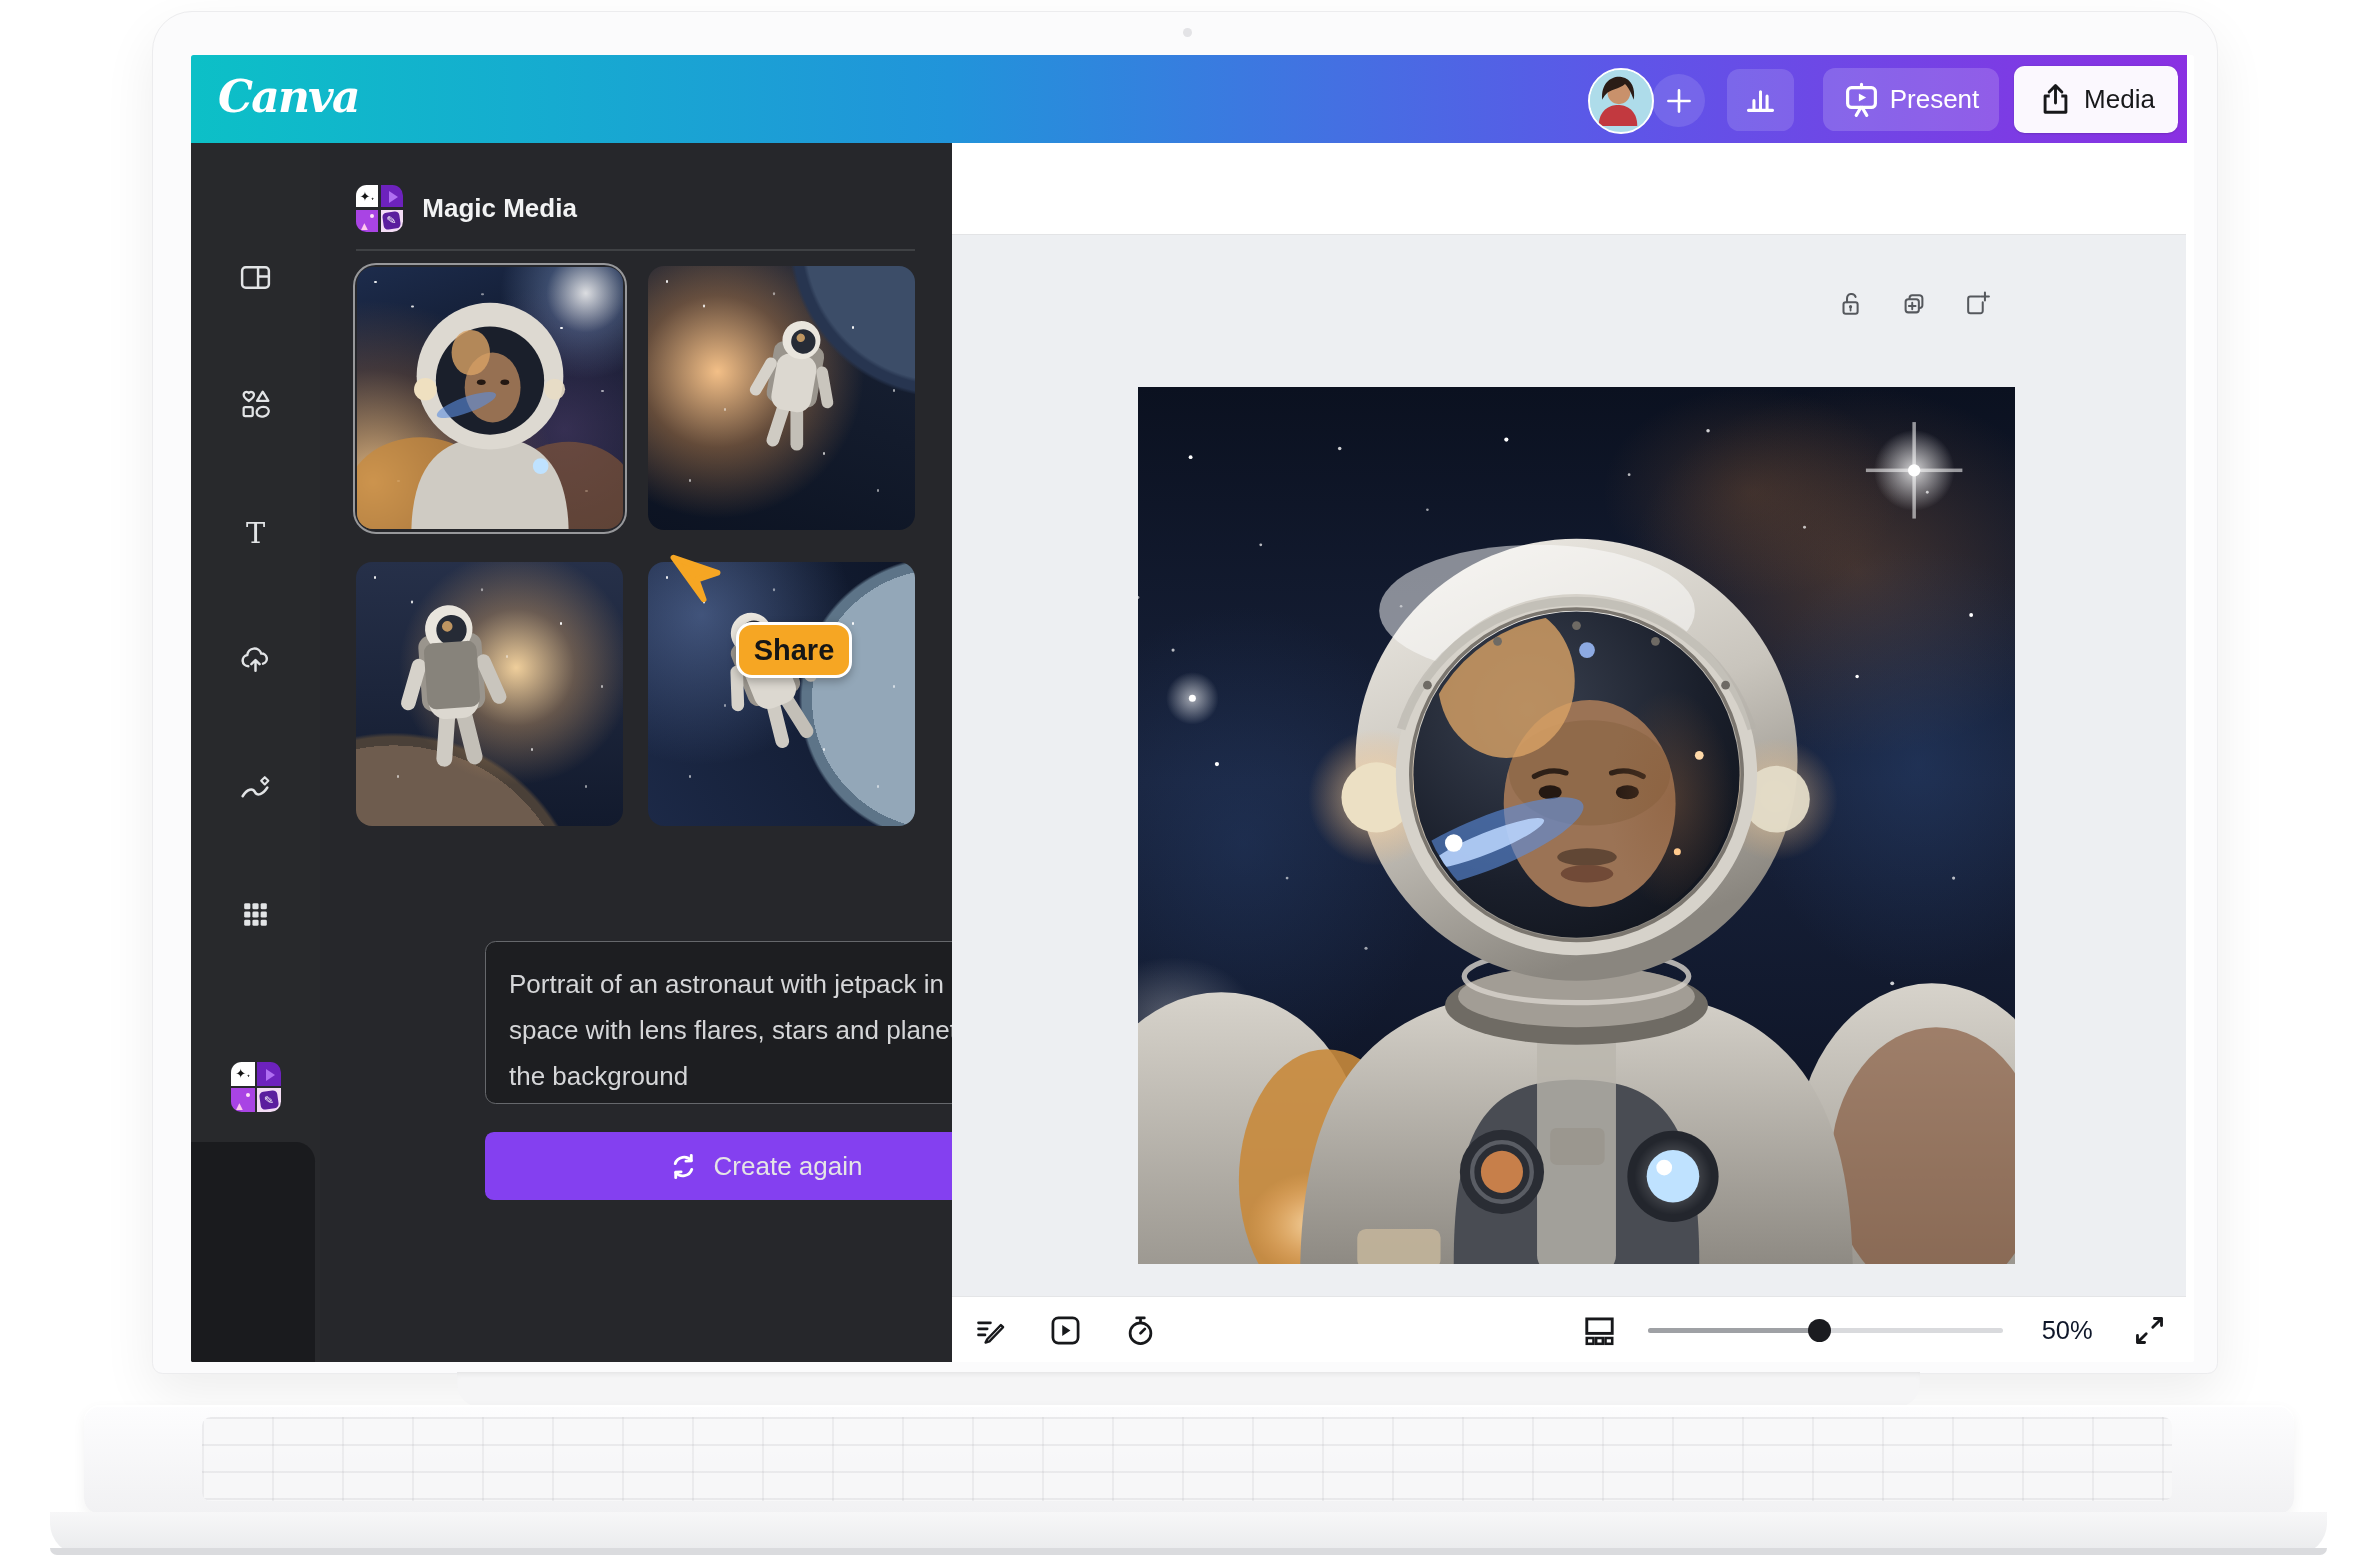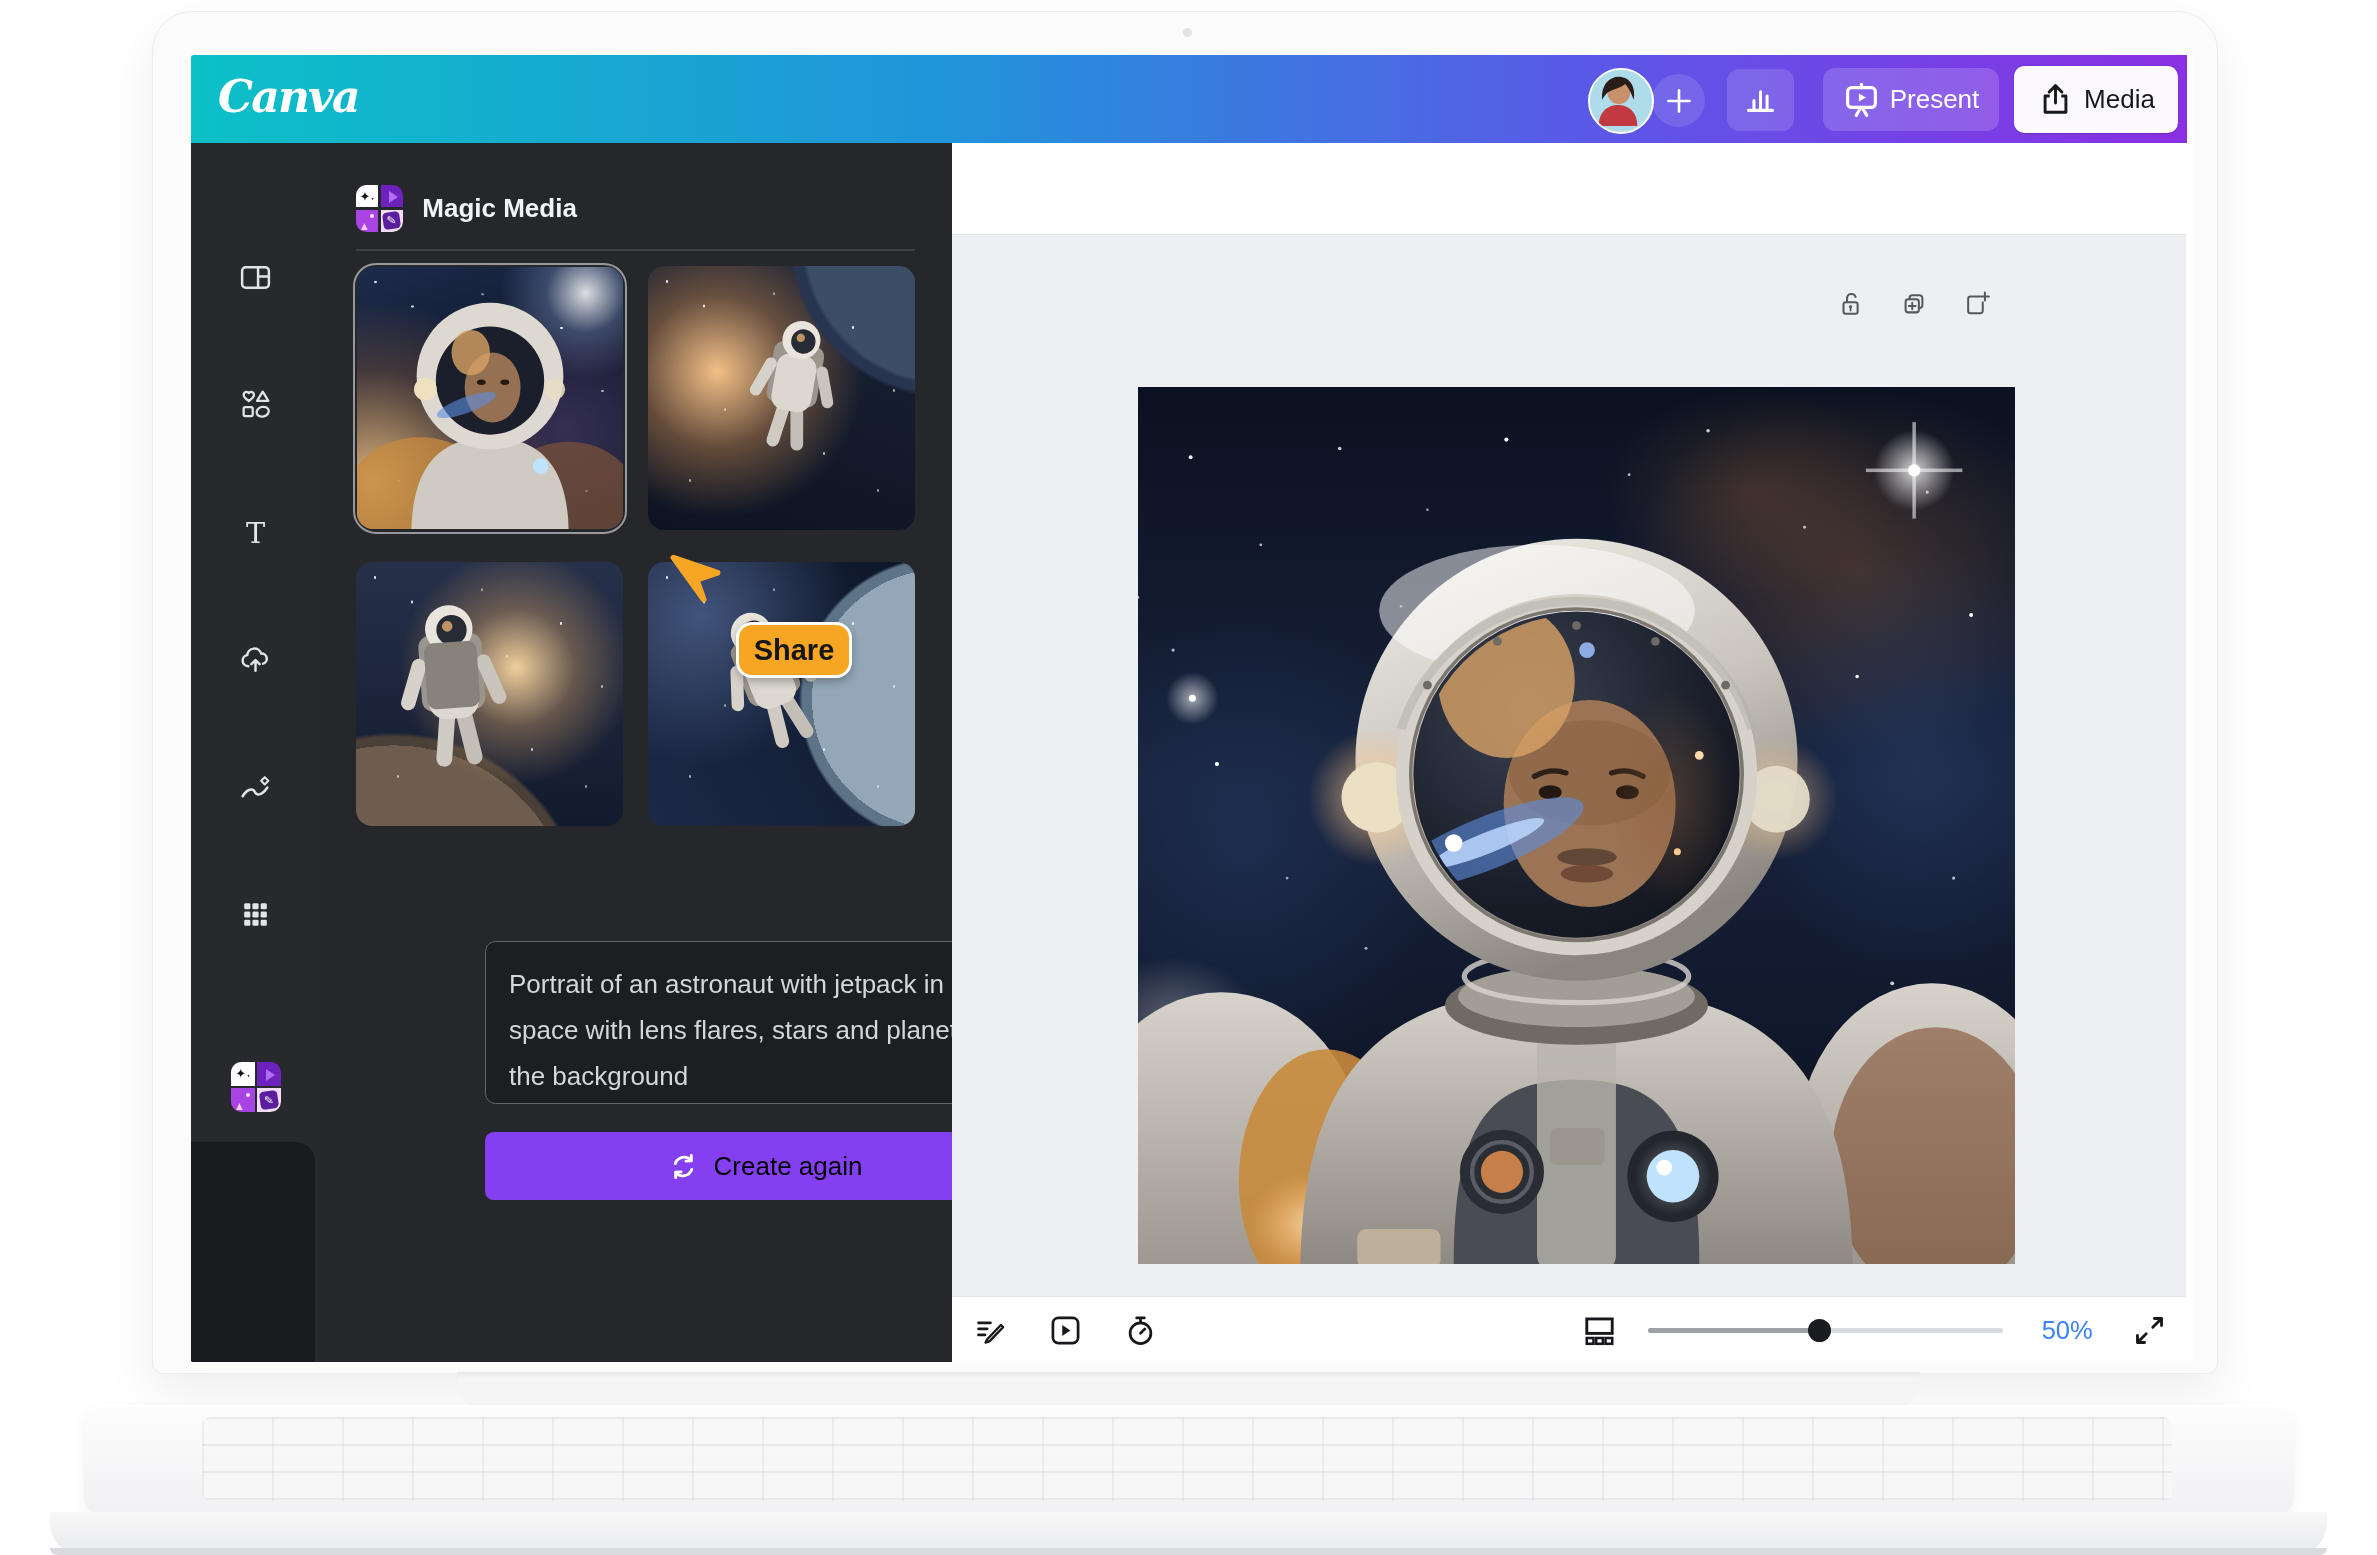--- a/index.html
+++ b/index.html
@@ -89,21 +89,21 @@
       radial-gradient(circle at 14% 138%, #6e5c4e 0 42%, #4a4038 42% 44%, transparent 45%),
       linear-gradient(#263049,#121a2d);}
   .t4bg{background:
       radial-gradient(circle at 110% 52%, #93a7b8 0 40%, #5d7488 40% 43%, transparent 44%),
       radial-gradient(circle at 20% 20%, rgba(130,160,220,.4), transparent 50%),
       linear-gradient(240deg,#0e1628,#1c2947);}
   .prompt-box{left:165px;top:798px;width:559px;height:163px;box-sizing:border-box;
     background:#1d1e21;border:1.8px solid #66686c;border-radius:10.6px;padding:19.3px 23px;
     color:#d5d6d8;font-size:26px;line-height:46px;}
   .create-btn{left:165px;top:989px;width:559px;height:68px;background:#8440f0;border-radius:8.8px;
-    display:flex;align-items:center;justify-content:center;gap:14px;color:#000000;font-size:26px;font-weight:500;}
+    display:flex;align-items:center;justify-content:center;gap:14px;color:#e5e5e5;font-size:26px;font-weight:500;}
 
   
   .cursor-arrow{left:348px;top:410px;}
   .cursor-pill{left:416px;top:479px;width:116px;height:56px;background:#f6a623;border:3.5px solid #fff;
     box-sizing:border-box;border-radius:16px;display:flex;align-items:center;justify-content:center;
     color:#161616;font-size:29px;font-weight:700;box-shadow:0 3.5px 8.8px rgba(0,0,0,.25);}
 
   
   .canvas-area{left:761px;top:88px;width:1234px;height:1219px;background:#edeff2;}
   .context-toolbar{left:0;top:0;width:1234px;height:91px;background:#fff;border-bottom:0.9px solid #e3e4e6;}
@@ -111,21 +111,21 @@
   .canvas-frame{left:186px;top:244px;width:877px;height:877px;background:#0b1120;}
   .add-page{left:186px;top:1164px;width:877px;height:58px;background:#e4e6ea;border-radius:8.8px;
     display:flex;align-items:center;justify-content:center;gap:12.3px;color:#222428;font-size:25.5px;font-weight:500;}
   .bottom-bar{left:0;top:1153px;width:1234px;height:66px;background:#fff;border-top:0.9px solid #e4e5e7;}
   .bb-left{left:21px;top:0;height:66px;display:flex;align-items:center;gap:40px;color:#17181b;}
   .bb-right{right:19.3px;top:0;height:66px;display:flex;align-items:center;gap:30px;color:#17181b;}
   .slider{position:relative;width:355px;height:23px;}
   .slider .track{position:absolute;left:0;top:9.7px;width:355px;height:4.4px;border-radius:2.6px;background:#d9dadd;}
   .slider .fill{position:absolute;left:0;top:9.7px;width:171px;height:4.4px;border-radius:2.6px;background:#9fa1a5;}
   .slider .knob{position:absolute;left:160px;top:0;width:23px;height:23px;border-radius:50%;background:#1b1c20;}
-  .zoom-label{font-size:25.5px;color:#3b82f6;min-width:69px;text-align:center;}
+  .zoom-label{font-size:25.5px;color:#0f172a;min-width:69px;text-align:center;}
 
   svg{display:block;}
 </style>
 </head>
 <body>
 
 <div class="stage">
 
   <svg width="0" height="0" style="position:absolute">
     <defs>

